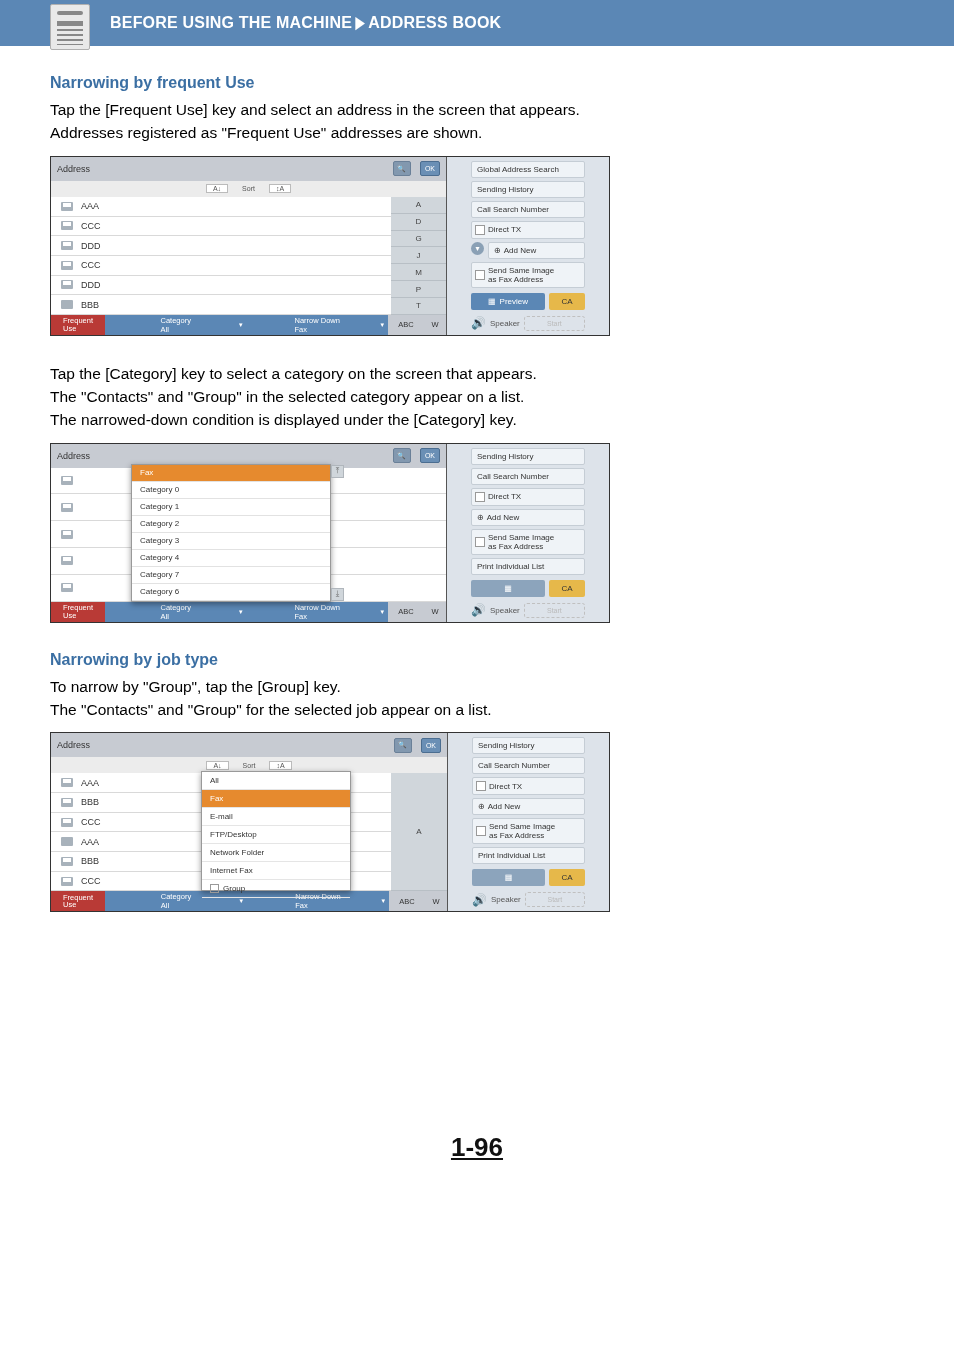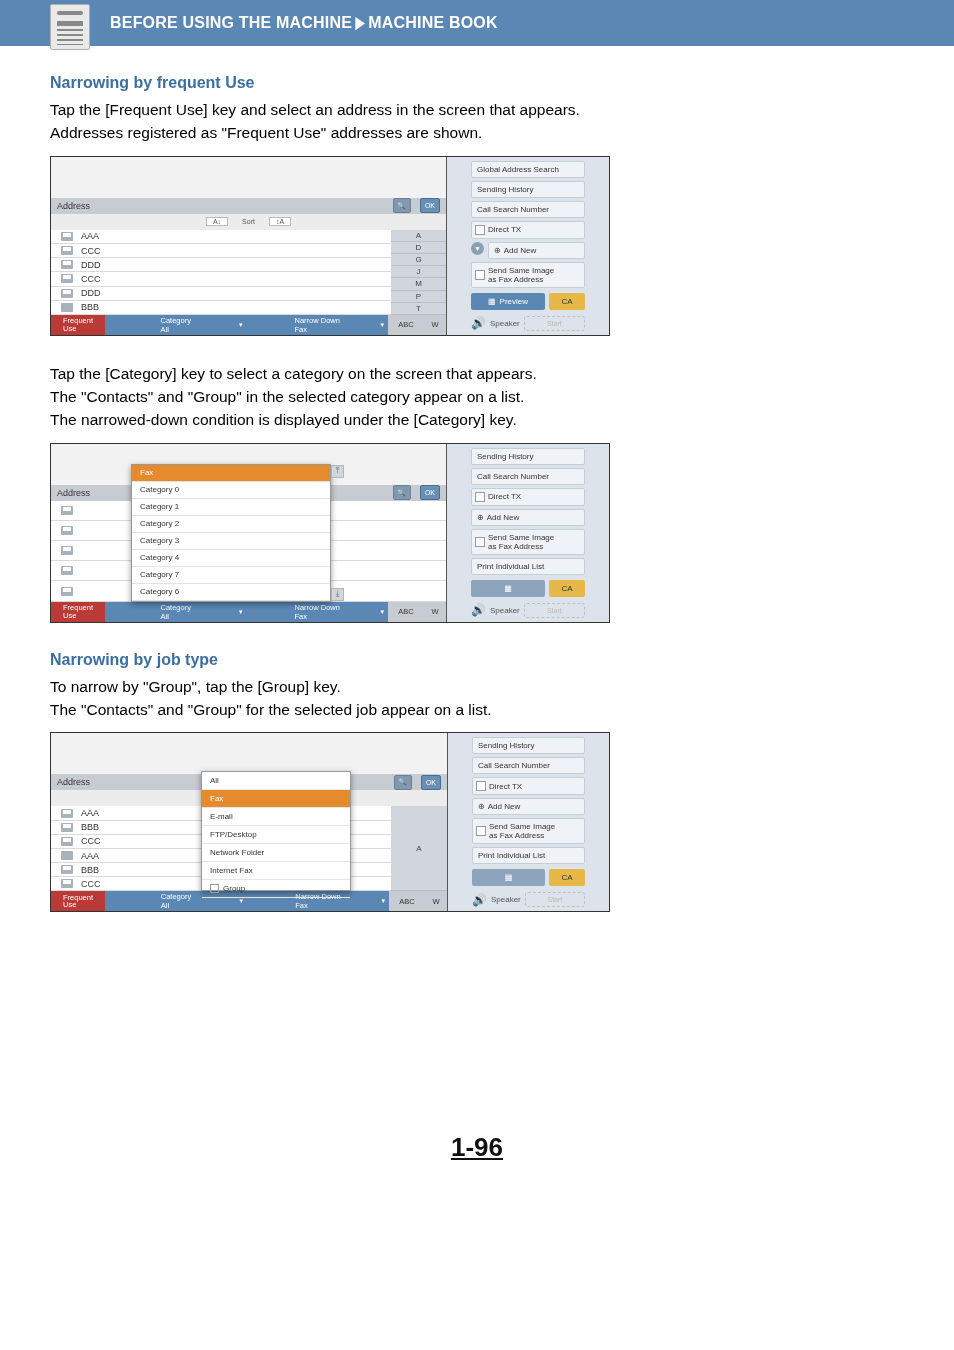--- a/index.html
+++ b/index.html
@@ -68,21 +68,21 @@
     width: 560px;
     height: 180px;
     margin-top: 12px;
     display: flex;
     font-size: 9px;
     background: #f2f2f2;
     position: relative;
   }
   .shot-left { flex: 0 0 396px; display: flex; flex-direction: column; border-right: 1px solid #555; }
   .shot-right { flex: 1; background: #dde3ea; display: flex; flex-direction: column; padding: 4px 24px; gap: 3px; position: relative; }
-  .sl-top { background: #c7cbd2; height: 16px; display: flex; align-items: center; padding: 0 6px; justify-content: flex-end; gap: 9px; margin-top: 41px; }
+  .sl-top { background: #c7cbd2; height: 24px; display: flex; align-items: center; padding: 0 6px; justify-content: flex-end; gap: 9px; }
   .sl-top-label { margin-right: auto; font-size: 9px; color: #333; }
   .pill { background: #fff; border: 1px solid #999; border-radius: 2px; height: 13px; display: inline-flex; align-items: center; padding: 0 4px; font-size: 7px; }
   .ok-pill { background: #6a8fb5; color: #fff; border-color: #4b6d90; height: 15px; }
   .search-pill { background: #8298af; width: 18px; justify-content: center; color: #fff; border-color: #6a8098; height: 15px; }
   .sl-sort { background: #ececec; height: 16px; display: flex; align-items: center; justify-content: center; gap: 14px; font-size: 7px; color: #555;}
   .sort-box { border: 1px solid #bbb; padding: 0 6px; font-size: 7px; background: #fff; }
   .sl-body { flex: 1; display: flex; background: #fff; }
   .sl-list { flex: 0 0 340px; display: flex; flex-direction: column; overflow: hidden; }
   .sl-index { flex: 1; display: flex; flex-direction: column; }
   .idx { flex: 1; background: #d0d6db; border-bottom: 1px solid #b8bfc5; display: flex; align-items: center; justify-content: center; font-size: 8px; color: #444; }
@@ -122,21 +122,21 @@
 
   .page-num { text-align: center; font-size: 26px; font-weight: bold; margin-top: 220px; color:#111;text-decoration:underline; }
 
   .arrowhead { display:inline-block; transform: scaleY(1.4); }
 </style>
 </head>
 <body>
 
 <div class="header-bar">
   <div class="header-icon"></div>
-  <span>BEFORE USING THE MACHINE</span><span class="arrowhead">►</span><span>MACHINE BOOK</span>
+  <span>BEFORE USING THE MACHINE</span><span class="arrowhead">►</span><span>ADDRESS BOOK</span>
 </div>
 
 <div class="content">
 
   <div class="section">
     <h2>Narrowing by frequent Use</h2>
     <p class="para">Tap the [Frequent Use] key and select an address in the screen that appears.</p>
     <p class="para">Addresses registered as "Frequent Use" addresses are shown.</p>
 
     <div class="shot">

